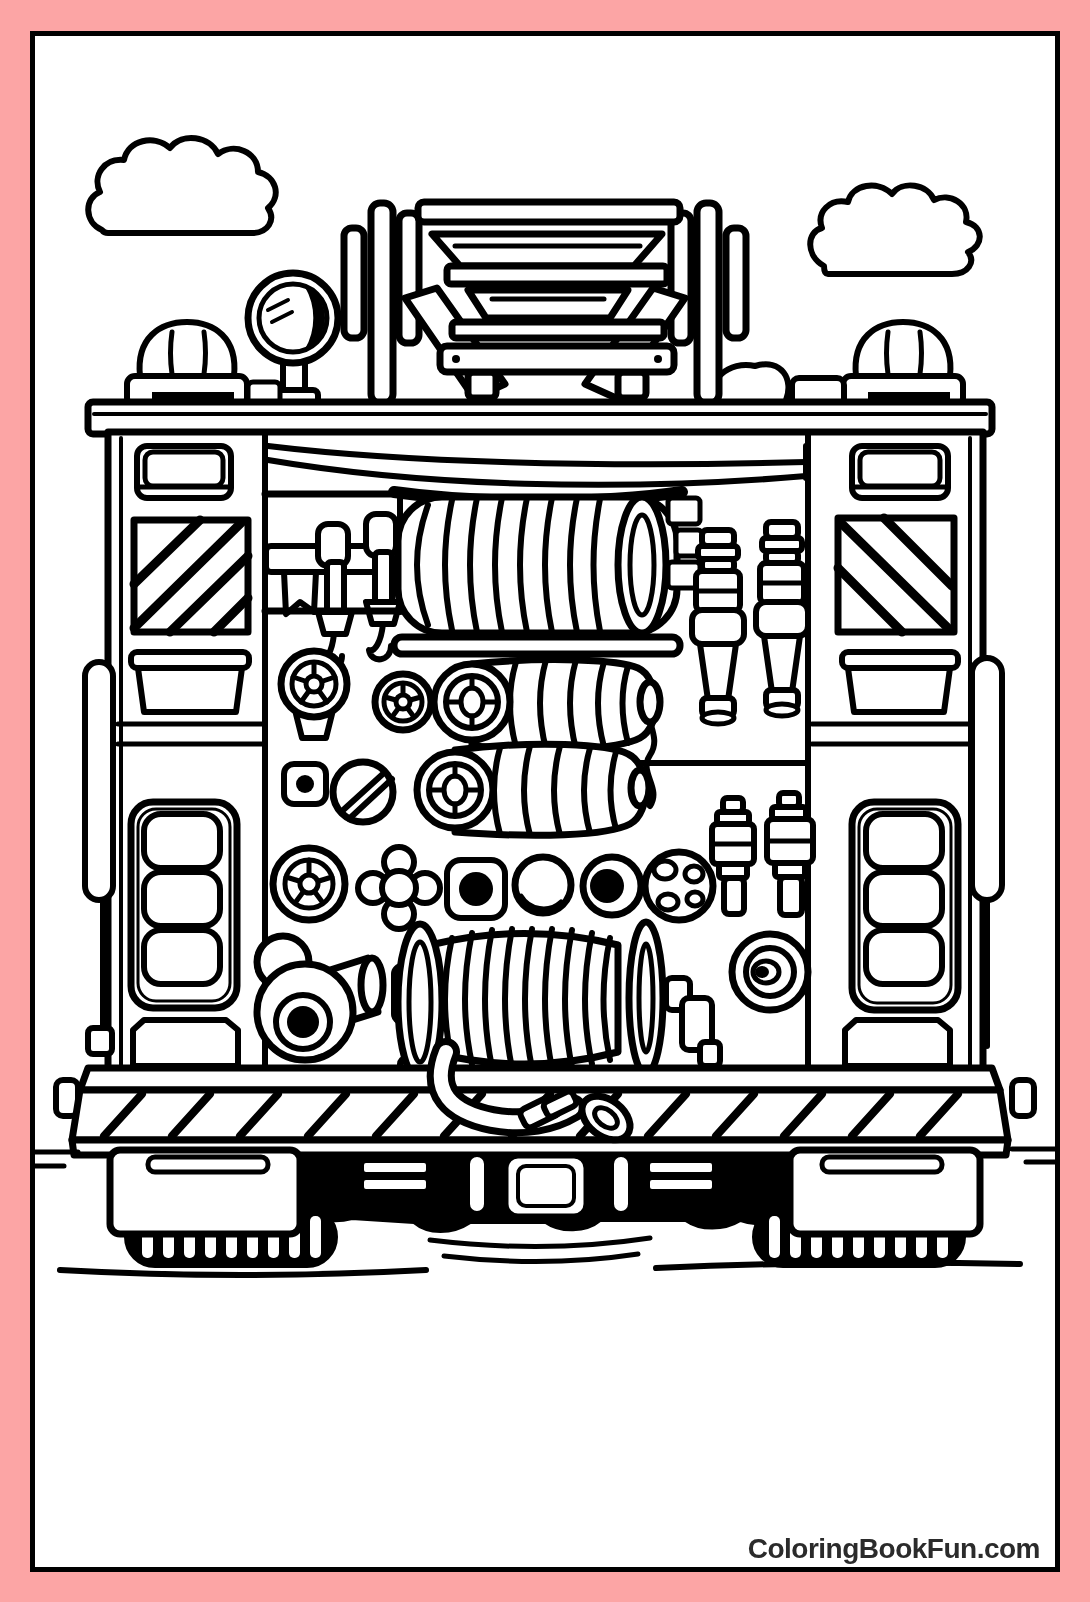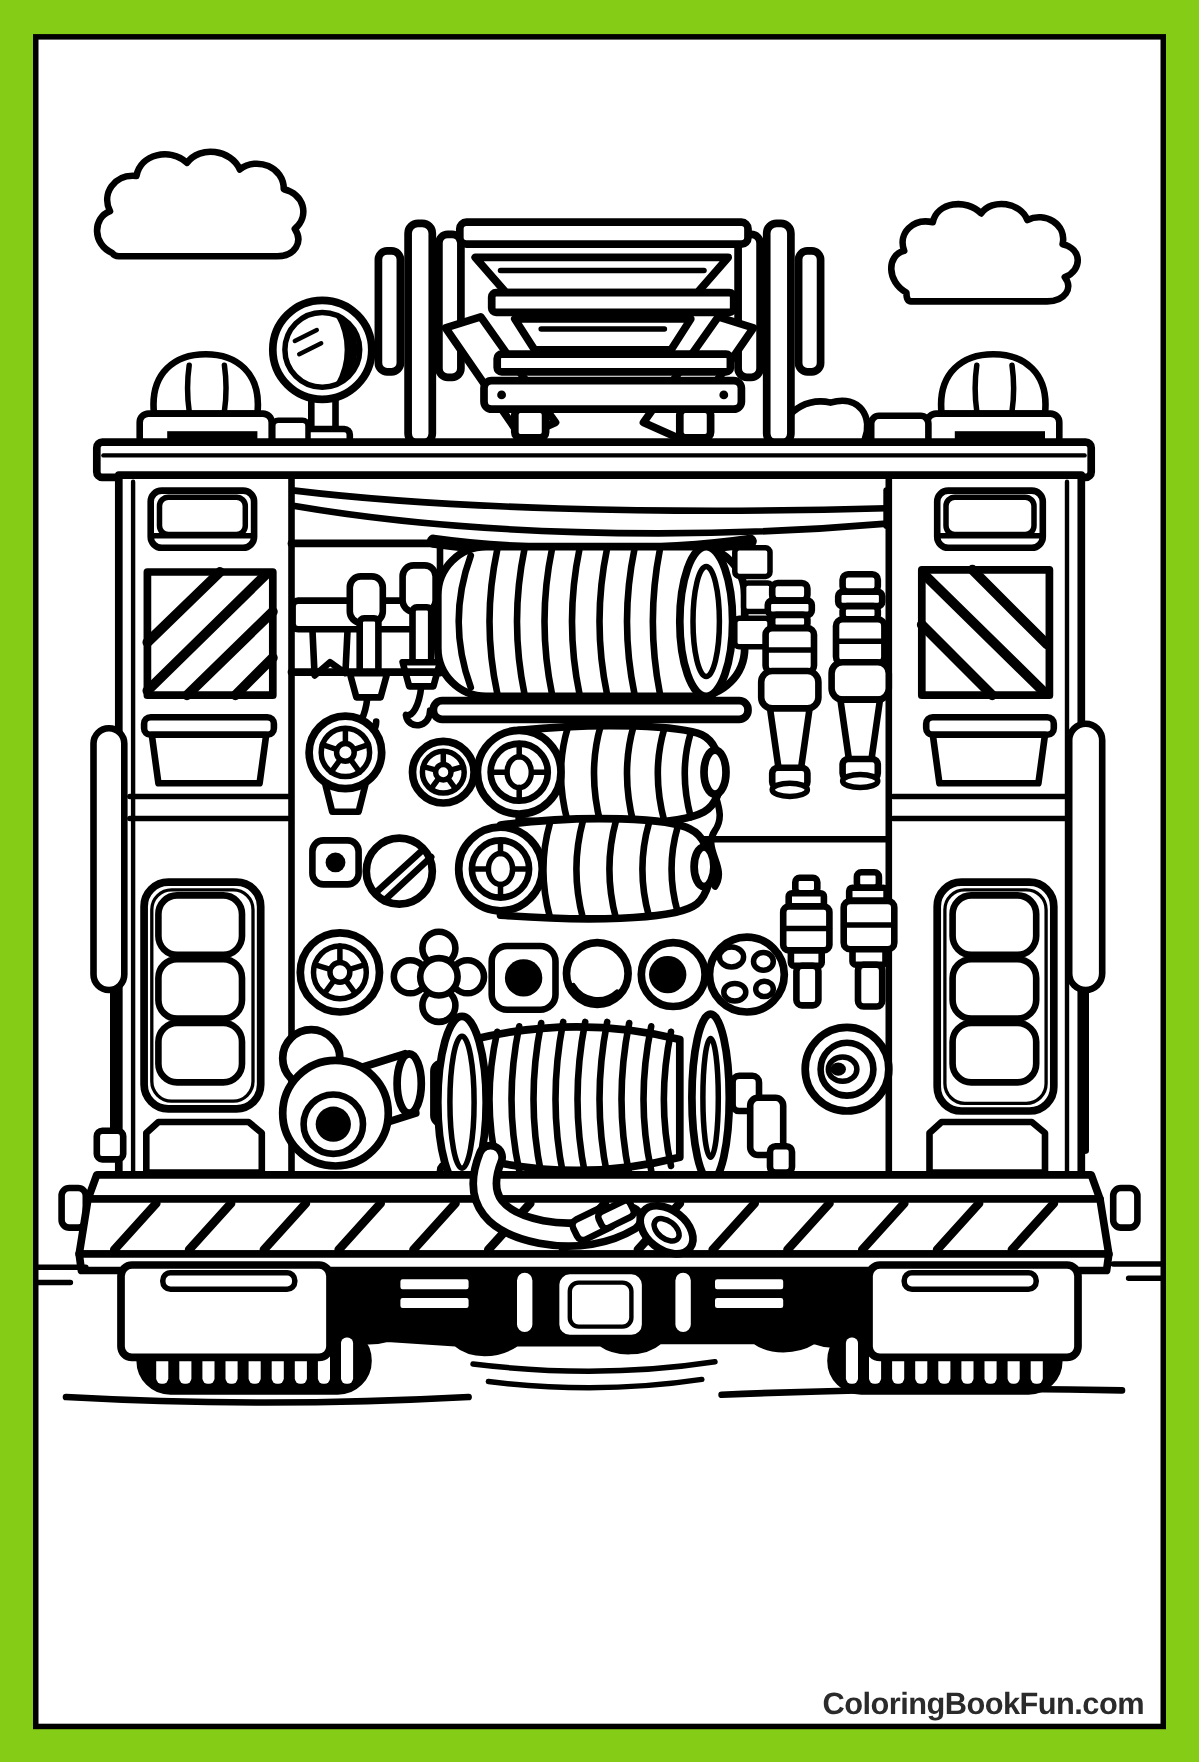--- a/index.html
+++ b/index.html
@@ -1,16 +1,16 @@
 <!DOCTYPE html>
 <html><head>
 <meta charset="utf-8">
 <style>
   html,body{margin:0;padding:0;background:#ffffff;}
-  .page{position:relative;width:1090px;height:1602px;background:#84cc16;overflow:hidden;
+  .page{position:relative;width:1090px;height:1602px;background:#fca5a5;overflow:hidden;
         font-family:"Liberation Sans", sans-serif;}
   .page svg{position:absolute;left:0;top:0;width:1090px;height:1602px;display:block;}
   .watermark-text{font-family:"Liberation Sans", sans-serif;font-weight:bold;
                   font-size:28px;letter-spacing:-0.5px;}
 </style>
 </head>
 <body>
 
 <div class="page">
 <svg viewBox="0 0 1090 1602" xmlns="http://www.w3.org/2000/svg">

